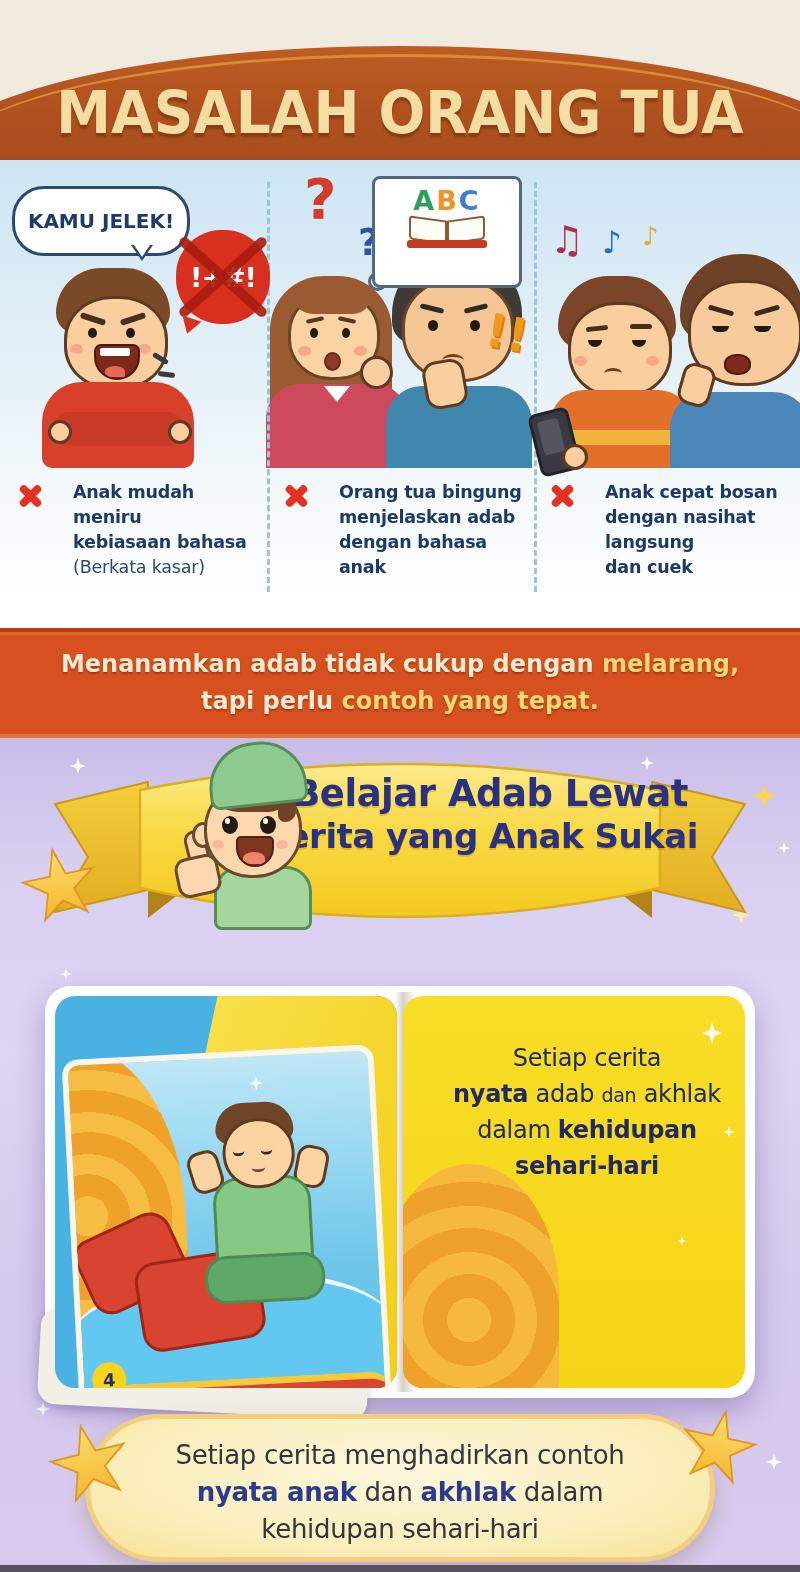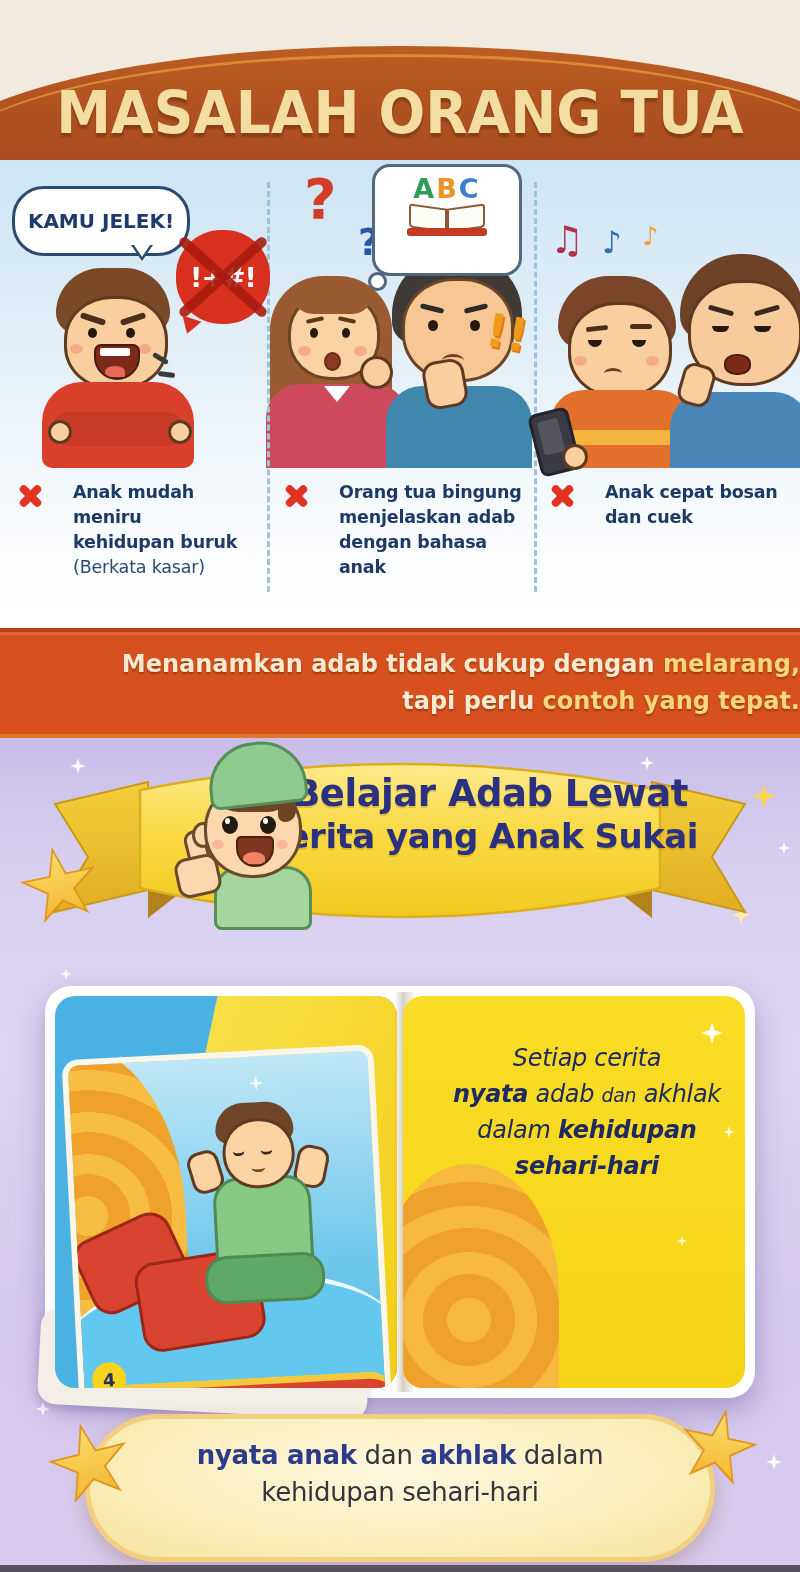--- a/index.html
+++ b/index.html
@@ -66,22 +66,22 @@
   .badge::before,.badge::after{content:"";position:absolute;left:-10px;top:42px;width:114px;height:10px;
     background:#a81c0e;border-radius:6px;opacity:.9;}
   .badge::before{transform:rotate(42deg);} .badge::after{transform:rotate(-42deg);}
   .badgetail{position:absolute;left:178px;top:158px;width:0;height:0;
     border:10px solid transparent;border-top:16px solid #d8301f;transform:rotate(18deg);z-index:4;}
 
   
   .qm{position:absolute;font-weight:bold;}
   .qm1{left:38px;top:6px;font-size:56px;color:#d23c28;}
   .qm2{left:92px;top:60px;font-size:38px;color:#2a55a8;}
-  .cloud{position:absolute;left:106px;top:4px;width:144px;height:106px;background:#fff;
-    border:3px solid #51687e;border-radius:18px;z-index:2;text-align:center;}
+  .cloud{position:absolute;left:106px;top:16px;width:144px;height:106px;background:#fff;
+    border:3px solid #51687e;border-radius:8px;z-index:2;text-align:center;}
   .cloud .abc{margin-top:6px;font-weight:bold;font-size:27px;letter-spacing:2px;}
   .abc-g{color:#2f9e57;} .abc-o{color:#ef9326;} .abc-b{color:#3c7ecf;}
   .cb1{position:absolute;left:102px;top:112px;width:13px;height:13px;background:#fff;
     border:3px solid #51687e;border-radius:50%;}
   .cb2{position:absolute;left:92px;top:132px;width:8px;height:8px;background:#fff;
     border:3px solid #51687e;border-radius:50%;}
   .bookicon{position:relative;width:80px;height:26px;margin:2px auto 0;}
   .bookicon .pgL,.bookicon .pgR{position:absolute;top:0;width:34px;height:20px;background:#fdfdf8;
     border:2px solid #8a5a34;}
   .bookicon .pgL{left:2px;transform:skewY(8deg);border-radius:4px 0 0 4px;}
@@ -142,21 +142,21 @@
   .d3mouth{position:absolute;left:192px;top:194px;width:23px;height:17px;background:#7e2a1a;
     border:2px solid #4a1c10;border-radius:45%;}
   .d3hand{position:absolute;left:148px;top:204px;width:27px;height:36px;border-radius:12px;
     transform:rotate(16deg);z-index:2;}
   .d3body{position:absolute;left:138px;top:232px;width:140px;height:76px;background:#4a86b8;
     border-radius:36px 36px 0 0;}
 
   
   .sec-msg{position:absolute;top:628px;left:0;width:800px;height:110px;background:#d6511f;
     border-top:4px solid #bc3c12;box-shadow:inset 0 3px 0 #e0662c, inset 0 -4px 0 #e0762c;
-    box-sizing:border-box;text-align:right;}
+    box-sizing:border-box;text-align:center;}
   .msg-line{font-weight:bold;font-size:24px;line-height:1.55;color:#f6ead0;
     text-shadow:0 2px 2px rgba(90,20,0,.4);}
   .msg-line:first-child{margin-top:14px;}
   .msg-line .hl{color:#f6d878;}
 
   
   .sec-sol{position:absolute;top:738px;left:0;width:800px;height:834px;
     background:linear-gradient(180deg,#c9bde8 0%,#d9cff0 16%,#ded4f3 38%,#d5c8ed 68%,#d8caee 100%);}
 
   .sp4{position:absolute;clip-path:polygon(50% 0,62% 38%,100% 50%,62% 62%,50% 100%,38% 62%,0 50%,38% 38%);}
@@ -230,21 +230,21 @@
   .k-hand{position:absolute;width:26px;height:36px;background:#fcd4a4;border:3px solid #5f3a20;border-radius:12px;}
   .k-body{position:absolute;left:138px;top:120px;width:92px;height:98px;background:#85c985;
     border:3px solid #4f8a52;border-radius:26px 26px 18px 18px;}
   .k-legs{position:absolute;left:126px;top:198px;width:114px;height:42px;background:#5ea968;
     border:3px solid #4f8a52;border-radius:22px;}
   .pnum{position:absolute;left:8px;top:298px;width:34px;height:34px;background:#f8d41d;border-radius:50%;
     display:flex;align-items:center;justify-content:center;font-weight:bold;font-size:18px;color:#223066;}
   .spine{position:absolute;left:350px;top:6px;width:18px;height:400px;
     background:linear-gradient(90deg,rgba(60,40,0,0),rgba(60,40,0,.22) 45%,rgba(60,40,0,.05));}
   .rpage{position:absolute;left:358px;top:10px;width:342px;height:392px;border-radius:20px;overflow:hidden;
-    background:linear-gradient(180deg,#f8dd26,#f5d417);font-style:italic;}
+    background:linear-gradient(180deg,#f8dd26,#f5d417);}
   .rarch{position:absolute;left:-24px;top:168px;width:180px;height:260px;
     background:repeating-radial-gradient(circle at 50% 60%,#f6b93e 0 22px,#eea22b 22px 46px);
     border-radius:50% 50% 0 0;}
   .rtext{position:absolute;left:36px;right:10px;top:44px;text-align:center;
     font-size:24px;line-height:1.5;color:#1f2a63;letter-spacing:-.3px;}
   .rtext .b{font-weight:bold;}
   .rtext .sm{font-size:19px;}
 
   
   .pill{position:absolute;left:85px;top:676px;width:630px;height:148px;border-radius:76px;
@@ -293,21 +293,21 @@
           <div class="fist skin" style="left:168px;top:260px;"></div>
           <div class="shout" style="left:152px;top:196px;transform:rotate(32deg);"></div>
           <div class="shout" style="left:158px;top:212px;transform:rotate(8deg);"></div>
           <div class="badge">!+#!</div>
           <div class="badgetail"></div>
         </div>
         <div class="caprow">
           <span class="xmark"></span>
           <div class="cap-lines">
             <div>Anak mudah meniru</div>
-            <div>kehidupan buruk</div>
+            <div>kebiasaan bahasa</div>
             <div class="cap-note">(Berkata kasar)</div>
           </div>
         </div>
       </div>
 
       <div class="pcol">
         <div class="illus">
           <div class="qm qm1">?</div>
           <div class="qm qm2">?</div>
           <div class="cloud">
@@ -378,20 +378,21 @@
           <div class="d3eye" style="left:180px;top:166px;"></div>
           <div class="d3eye" style="left:222px;top:166px;"></div>
           <div class="d3mouth"></div>
           <div class="d3body"></div>
           <div class="d3hand skin"></div>
         </div>
         <div class="caprow">
           <span class="xmark"></span>
           <div class="cap-lines">
             <div>Anak cepat bosan</div>
+            <div>dengan nasihat langsung</div>
             <div>dan cuek</div>
           </div>
         </div>
       </div>
     </div>
     <div class="vdiv d1"></div>
     <div class="vdiv d2"></div>
   </div>
 
   <div class="sec-msg">
@@ -494,20 +495,21 @@
             <div><span>Setiap cerita</span></div>
             <div><span class="b">nyata</span><span> adab </span><span class="sm">dan</span><span> akhlak</span></div>
             <div><span>dalam </span><span class="b">kehidupan</span></div>
             <div><span class="b">sehari-hari</span></div>
           </div>
         </div>
       </div>
     </div>
 
     <div class="pill">
+      <div class="pill-line"><span>Setiap cerita menghadirkan contoh</span></div>
       <div class="pill-line"><span class="b">nyata anak</span><span> dan </span><span class="b">akhlak</span><span> dalam</span></div>
       <div class="pill-line"><span>kehidupan sehari-hari</span></div>
     </div>
     <div class="goldstar" style="left:48px;top:684px;width:84px;height:84px;transform:rotate(-14deg);">
       <div class="outer star5"></div>
       <div class="inner star5"></div>
     </div>
     <div class="goldstar" style="left:678px;top:670px;width:80px;height:80px;transform:rotate(12deg);">
       <div class="outer star5"></div>
       <div class="inner star5"></div>

